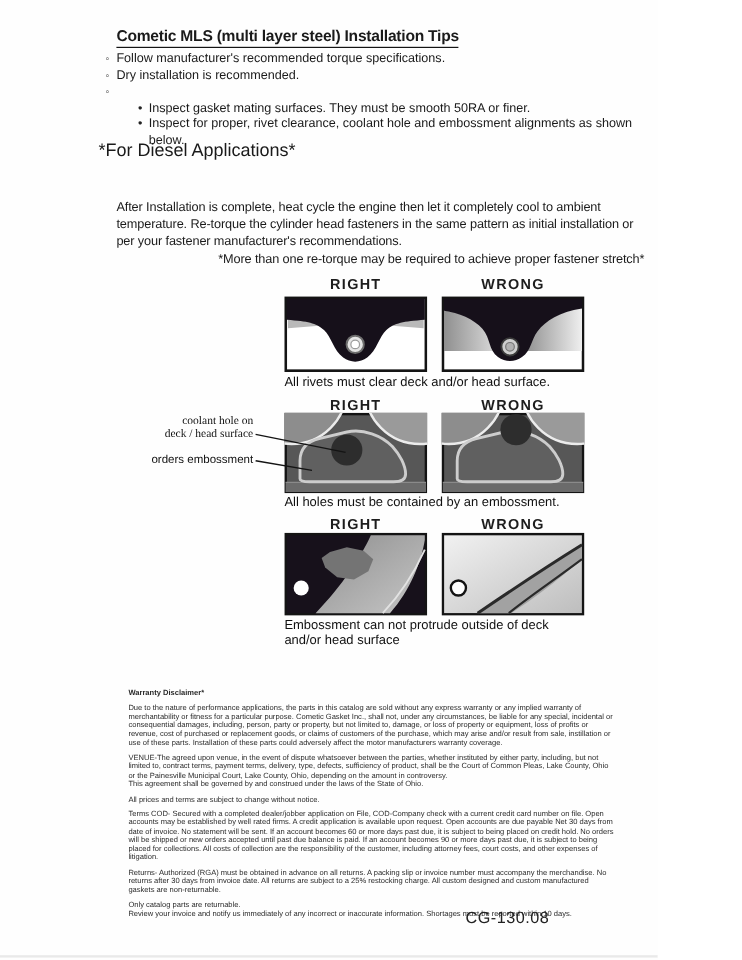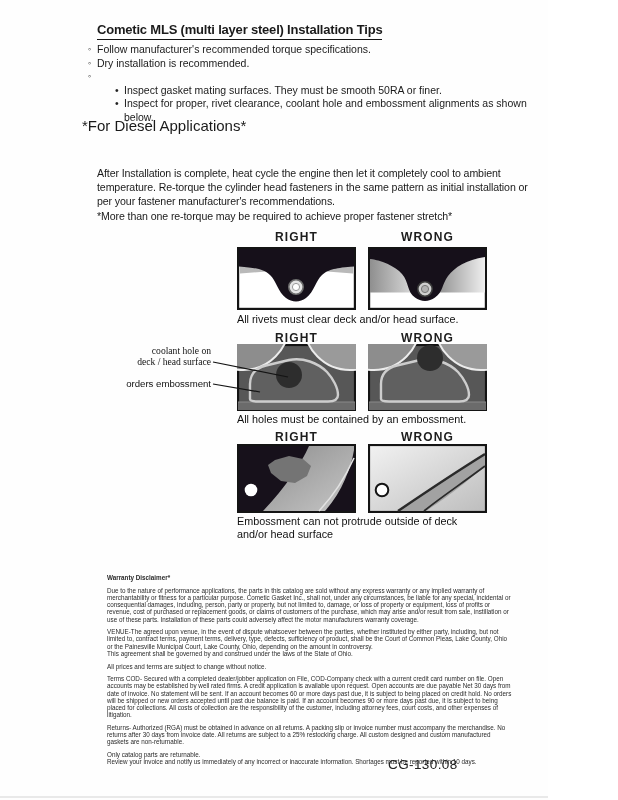--- a/index.html
+++ b/index.html
@@ -16,21 +16,21 @@
   }
   .bullets{position:absolute;left:88px;top:43px;width:445px;font-size:10.5px;line-height:13.6px;}
   .bullet{display:flex;}
   .bullet .marker{width:9px;flex:0 0 9px;font-size:9px;line-height:13.6px;color:#222;}
   .bullet.sub{padding-left:27px;}
   .bullet.sub .marker{font-size:10.5px;}
 
   .diesel-heading{position:absolute;left:82px;top:117px;font-size:15px;font-weight:normal;}
   .diesel-p1{position:absolute;left:97px;top:135px;width:432px;font-size:10.6px;line-height:14px;letter-spacing:-0.1px;}
   .diesel-p2{position:absolute;left:97px;top:166px;width:432px;font-size:10.6px;line-height:14px;letter-spacing:-0.1px;}
-  .diesel-note{position:absolute;left:97px;top:210px;width:440px;font-size:10.6px;letter-spacing:-0.1px;}
+  .diesel-note{position:absolute;left:97px;top:210px;width:440px;font-size:10.6px;letter-spacing:-0.1px;text-align:right;}
 
   .figrow{position:absolute;left:0;width:618px;}
   .fig-label{position:absolute;width:119px;text-align:center;font-size:12px;font-weight:bold;letter-spacing:1.1px;color:#1d1d1d;}
   .panel{position:absolute;width:119px;}
   .fig-caption{position:absolute;font-size:10.8px;line-height:13px;color:#111;}
   .callout{position:absolute;text-align:right;font-size:9.6px;line-height:11px;color:#111;}
   .leader-overlay{position:absolute;left:0;top:0;pointer-events:none;}
 
   .legal{position:absolute;left:107px;top:574px;width:406px;font-size:6.3px;line-height:7.2px;color:#2a2a2a;}
   .legal p{margin:0 0 5.5px 0;}

